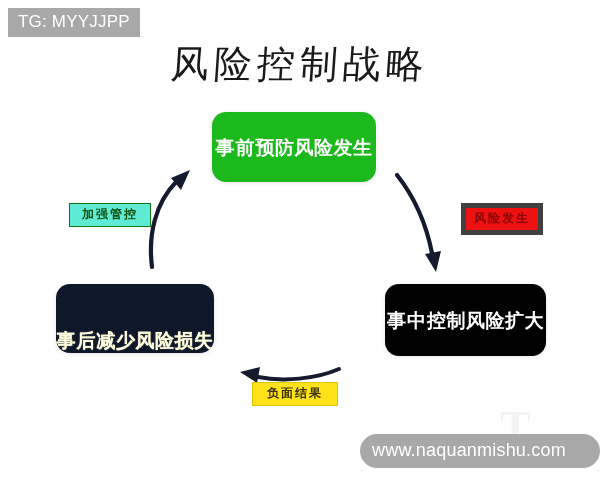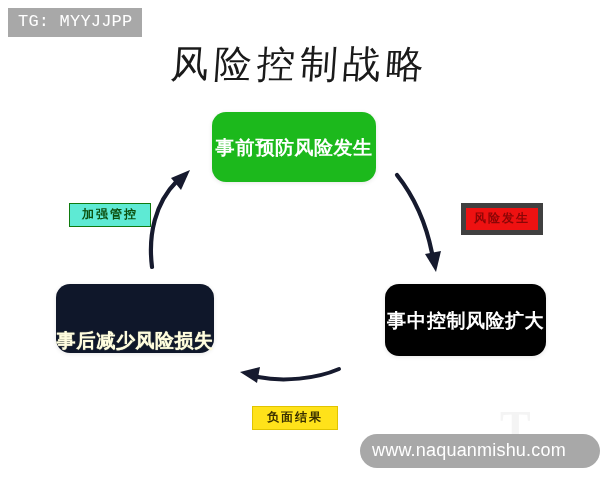--- a/index.html
+++ b/index.html
@@ -26,21 +26,20 @@
     font-family: "Liberation Sans", sans-serif;
     white-space: nowrap;
     letter-spacing: 0.2px;
   }
   #wm-top {
     left: 8px;
     top: 8px;
     padding: 4px 10px 5px 10px;
     font-size: 17px;
     line-height: 20px;
-    font-family: Liberation Mono, monospace;
   }
   #wm-bottom {
     left: 360px;
     top: 434px;
     width: 240px;
     padding: 6px 0 7px 12px;
     font-size: 18px;
     line-height: 21px;
     box-sizing: border-box;
     border-radius: 17px;
@@ -157,21 +156,20 @@
     color: #8a0606;
     border: 5px solid #404040;
   }
   #label-negative {
     left: 252px;
     top: 382px;
     width: 86px;
     background: #ffe21a;
     color: #3a3000;
     border: 1px solid #e0c400;
-    margin-top: 24px;
   }
 
   
   #arrows {
     position: absolute;
     left: 0;
     top: 0;
     width: 600px;
     height: 480px;
     pointer-events: none;

